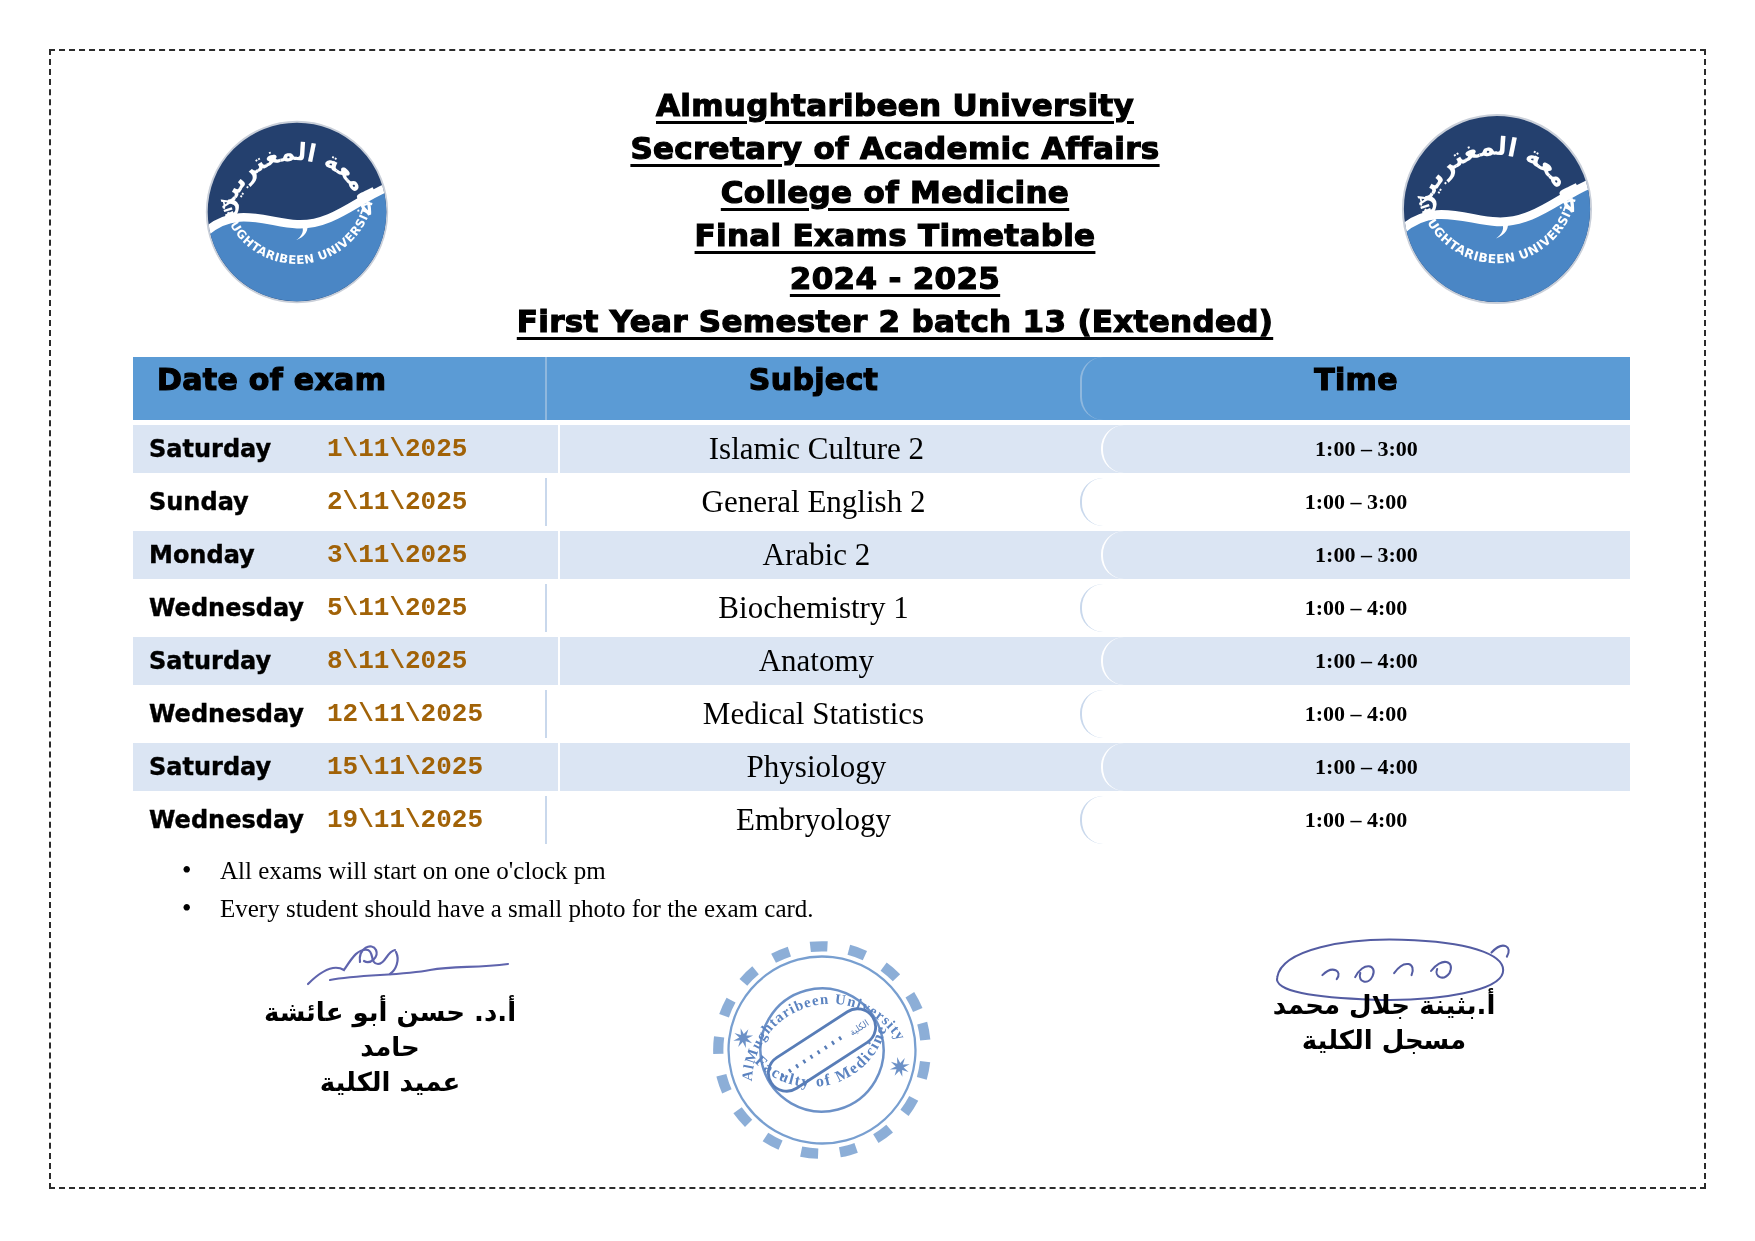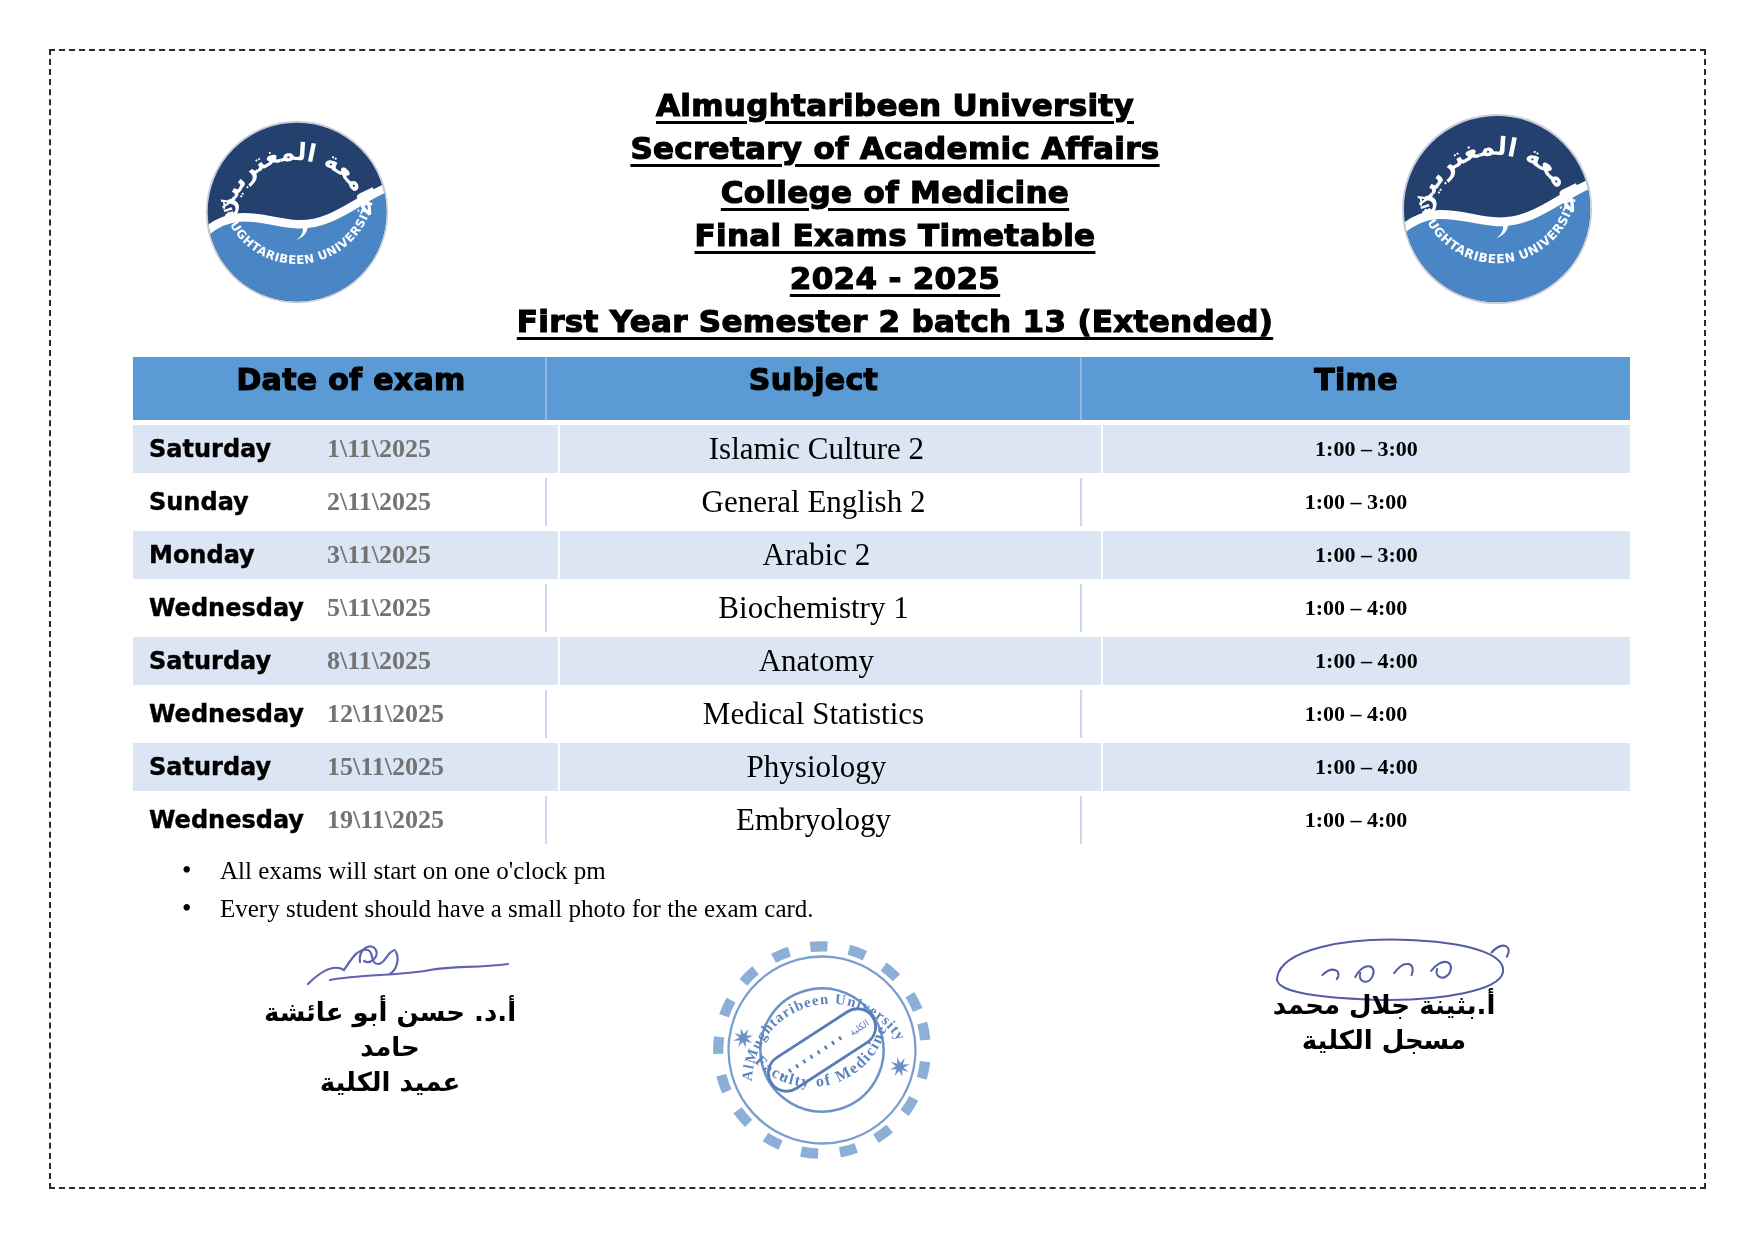--- a/index.html
+++ b/index.html
@@ -25,37 +25,37 @@
   .title-line {
     font-size: 31px; line-height: 43.3px;
     text-decoration: underline; text-decoration-thickness: 3px; text-underline-offset: 5px;
   }
   .logo { position: absolute; }
   .logo-left  { left: 203px; top: 118px; width: 188px; height: 188px; }
   .logo-right { left: 1399px; top: 111px; width: 196px; height: 196px; }
 
   .exam-table { position: absolute; left: 133px; top: 357px; width: 1497px; }
   .t-header { display: flex; height: 63px; background: #5b9bd5; }
-  .th { font-size: 30px; padding-top: 5px; text-align: center; }
+  .th { font-size: 30px; padding-top: 5px; }
   .c-date { width: 412px; }
   .c-subj { width: 535px; }
-  .c-time { width: 550px; }
+  .c-time { width: 550px; border-radius: 23px; }
   .t-header .c-date { padding-left: 24px; }
   .t-header .c-subj, .t-header .c-time { text-align: center; border-left: 2px solid #8fb8de; }
   .t-row { display: flex; height: 48px; margin-top: 5px; background: #ffffff; }
   .t-row.alt { background: #dbe5f3; gap: 28px; }
   .t-row .c-subj, .t-row .c-time { border-left: 2px solid #c9d8ec; }
   .t-row.alt .c-subj, .t-row.alt .c-time { border-left: 2px solid #ffffff; }
   .td { display: flex; align-items: center; }
   .cell-date { padding-left: 16px; }
   .day {
     width: 178px; font-family: "DejaVu Sans", sans-serif; font-weight: bold;
     font-size: 24px; color: #000; -webkit-text-stroke: 0.4px #000;
   }
-  .date { font-family: Liberation Serif, serif; font-weight: bold; font-size: 26px; color: #737373; }
+  .date { font-family: Liberation Mono, monospace; font-weight: bold; font-size: 26px; color: #a16207; }
   .subj {
     justify-content: center; font-family: "Liberation Serif", serif;
     font-size: 31px; color: #000;
   }
   .time {
     justify-content: center; font-family: "Liberation Serif", serif;
     font-weight: bold; font-size: 22px; color: #000;
   }
   .notes { position: absolute; left: 180px; top: 852px; width: 980px; }
   .note-line {

